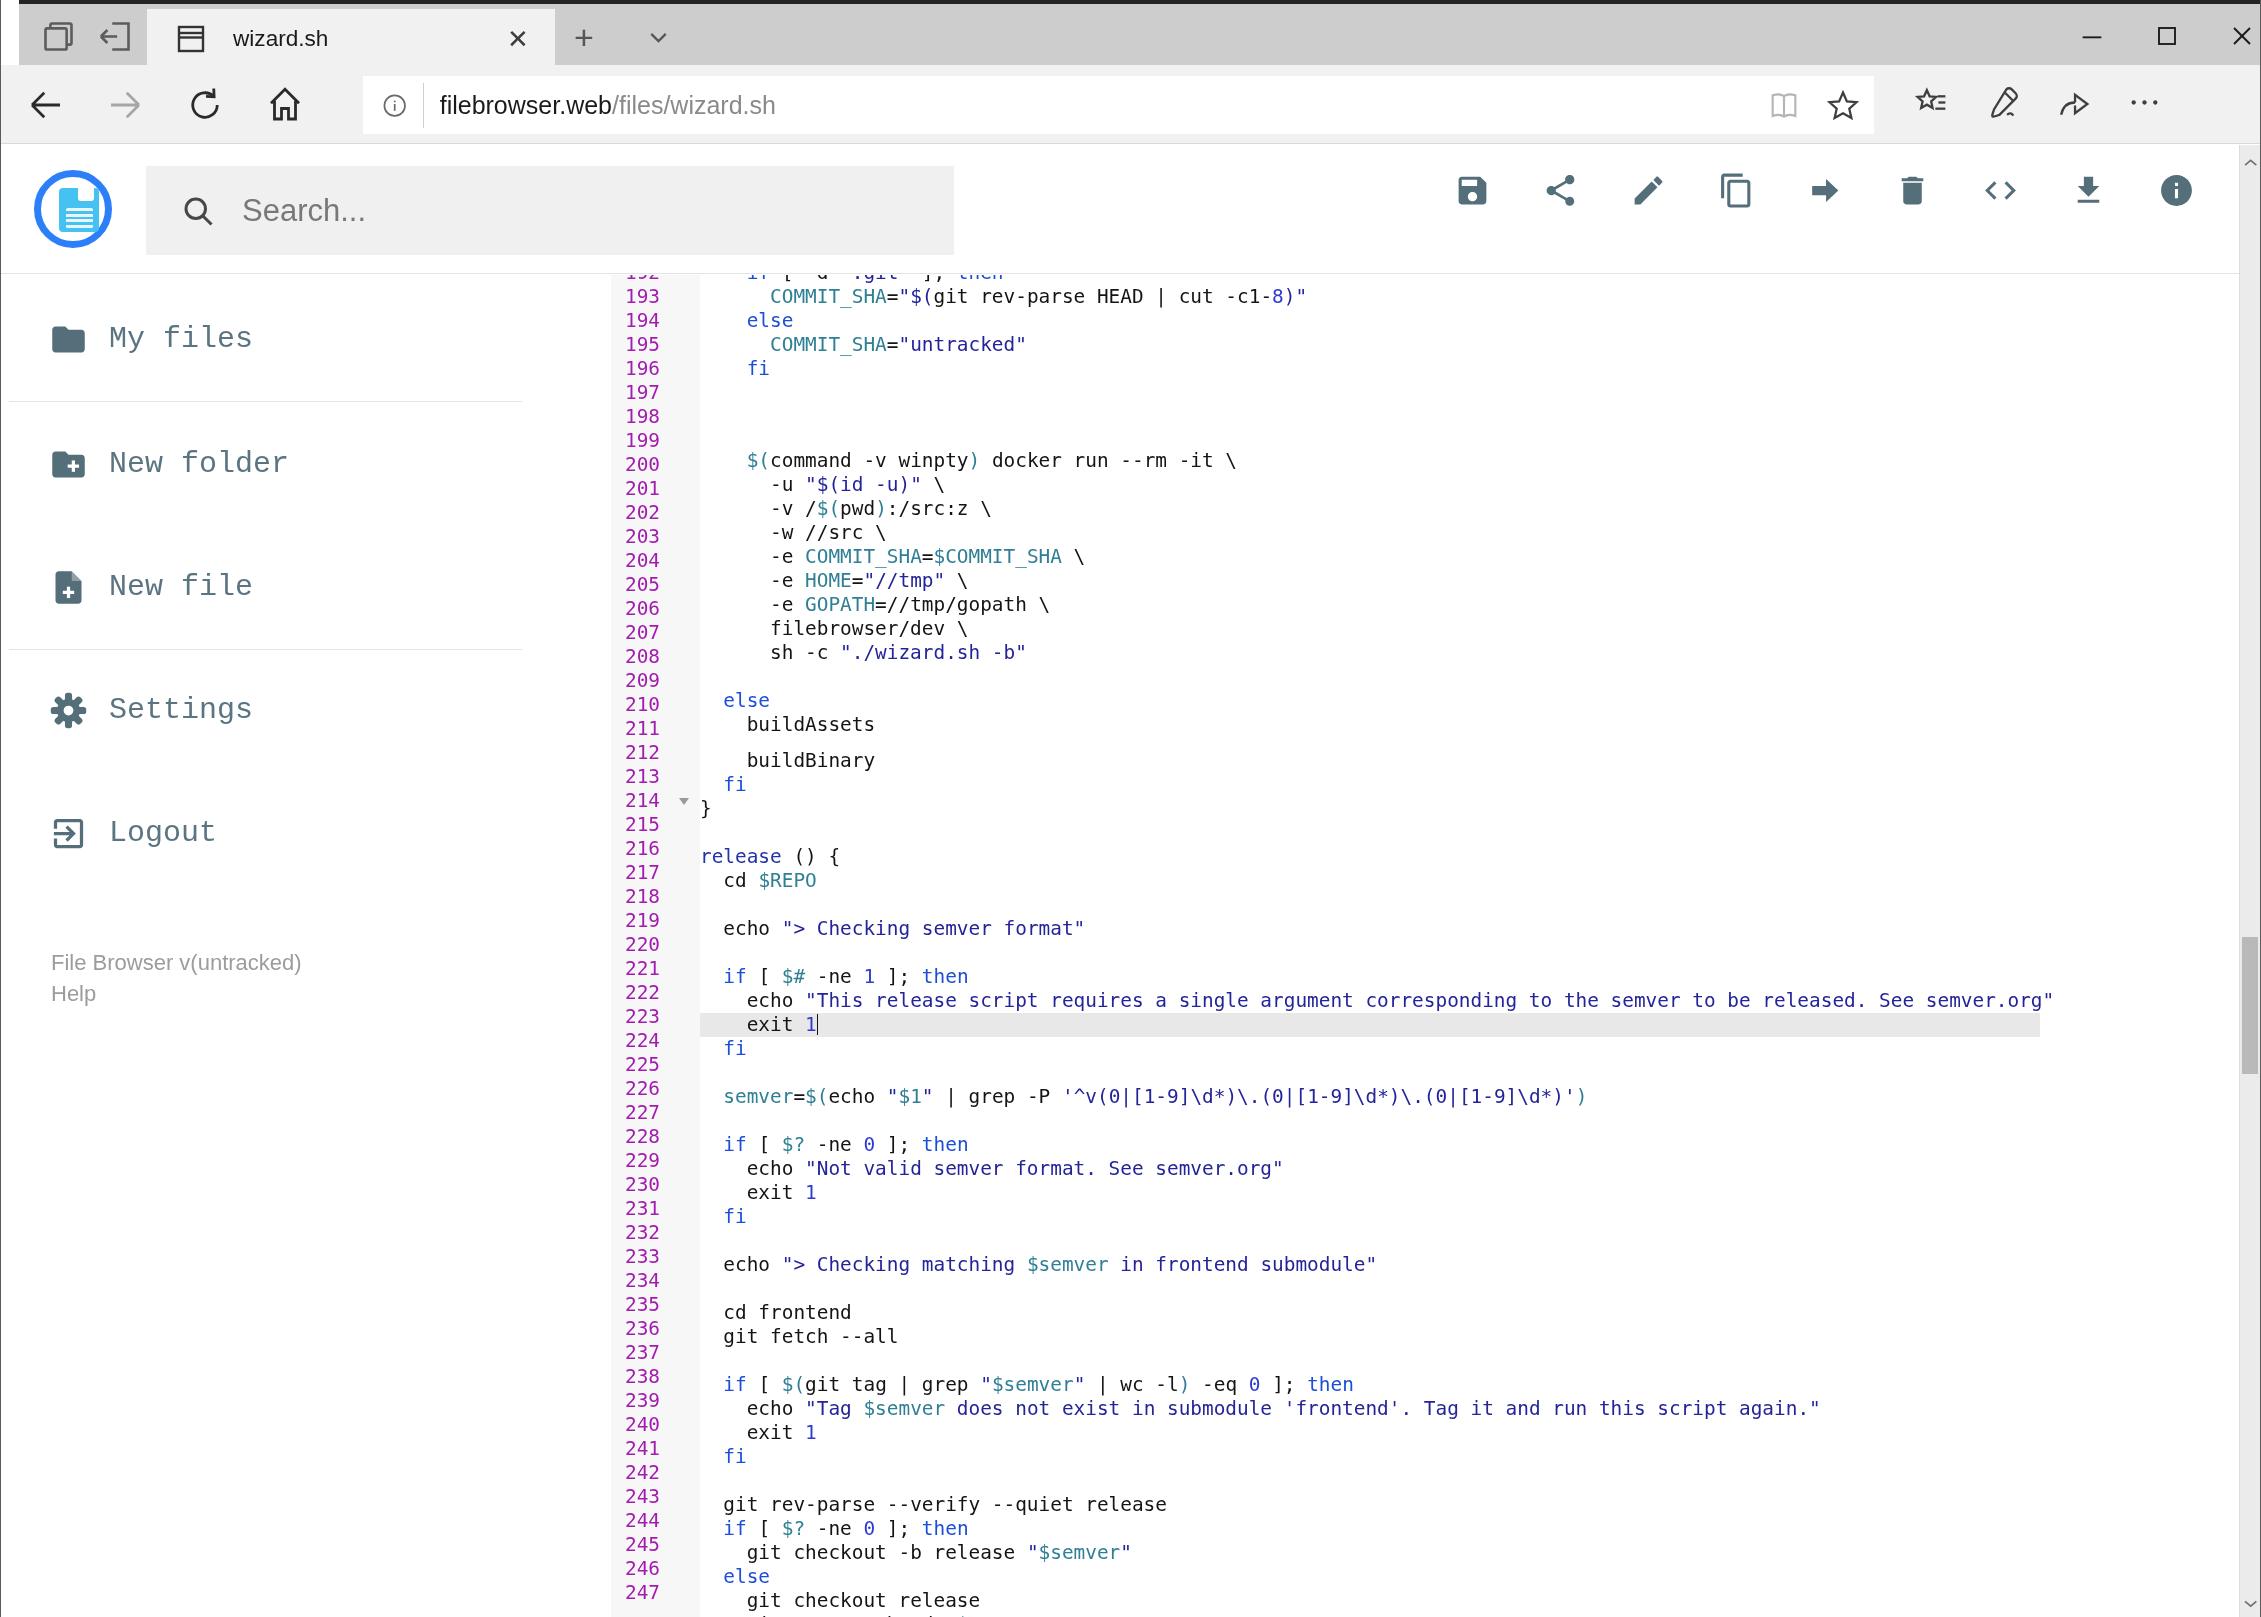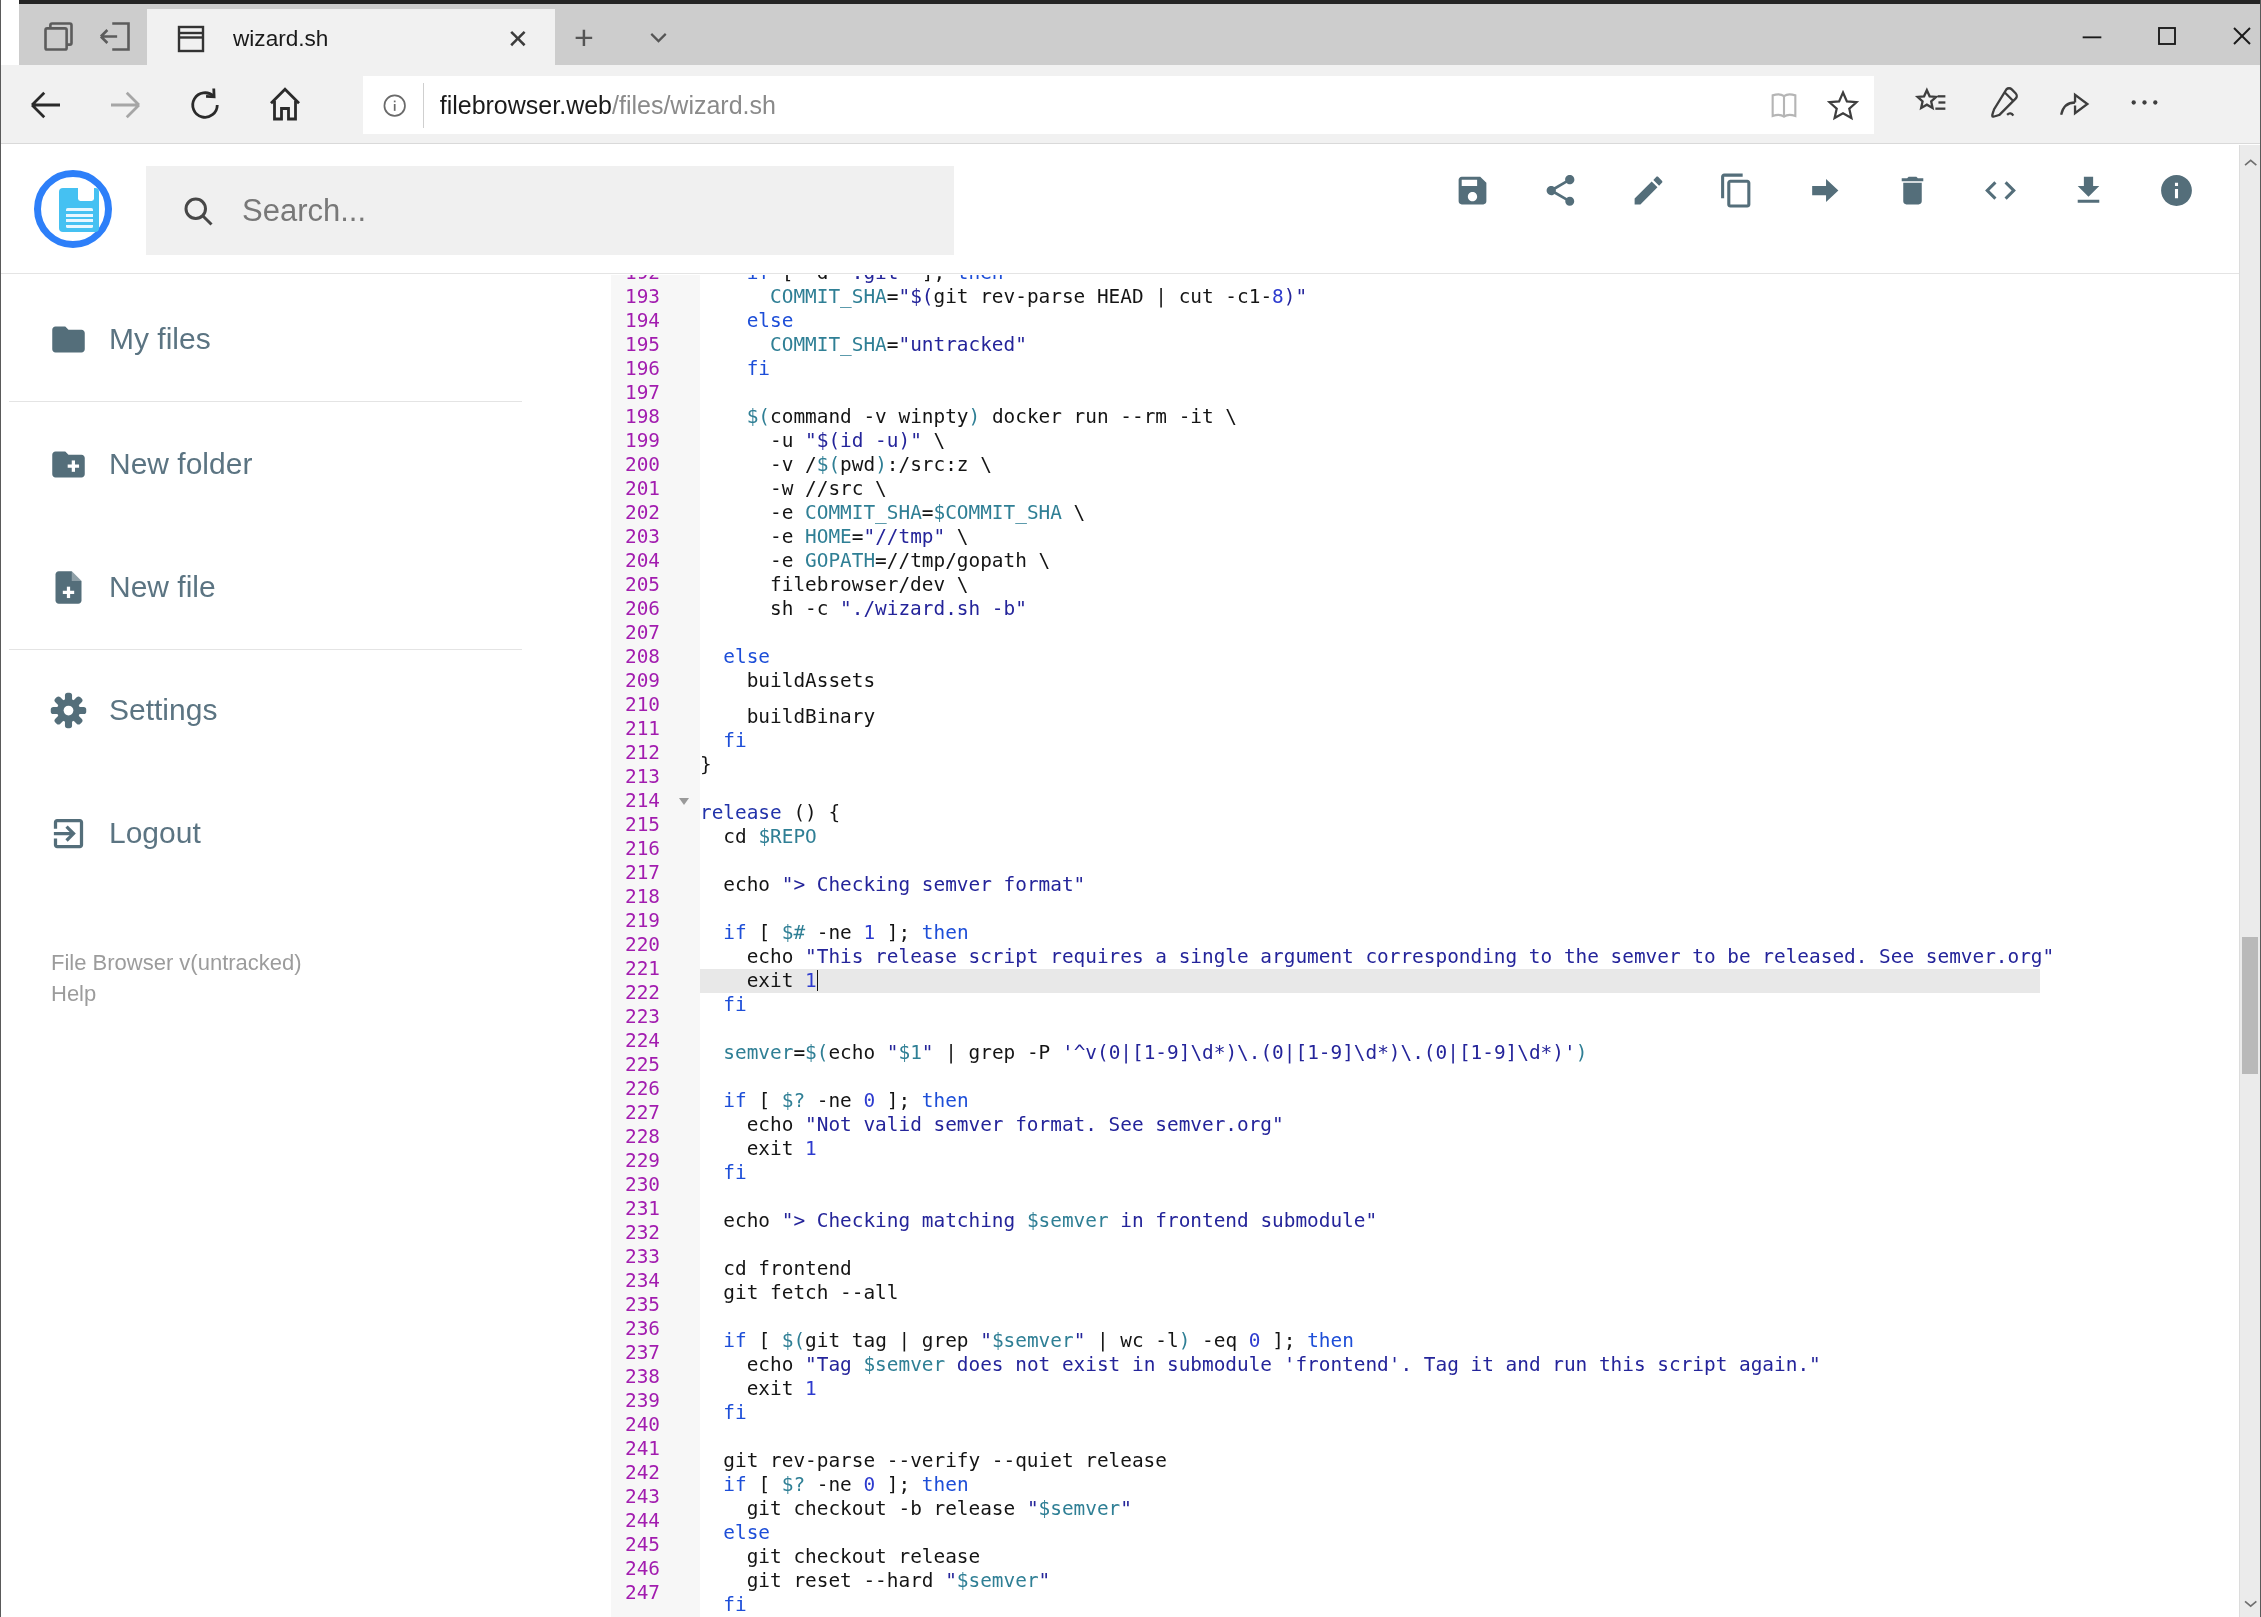--- a/index.html
+++ b/index.html
@@ -32,21 +32,21 @@
   .floppy:before{content:"";position:absolute;right:4.8px;top:0;width:16px;height:13px;background:#fff;border-radius:0 0 2.4px 2.4px;}
   .floppy:after{content:"";position:absolute;left:6.5px;bottom:4.8px;width:27.4px;height:19.4px;background:#e8f7ff;border-radius:1.6px;
      background-image:linear-gradient(#e8f7ff 3.2px,#45c1f2 3.2px,#45c1f2 5.7px,#e8f7ff 5.7px,#e8f7ff 9px,#45c1f2 9px,#45c1f2 11.3px,#e8f7ff 11.3px,#e8f7ff 14.5px,#45c1f2 14.5px,#45c1f2 17px,#e8f7ff 17px);}
   .searchbox{position:absolute;left:145px;top:21px;width:808px;height:89px;background:#f0f0f0;border-radius:0;display:flex;align-items:center;}
   .search-ic{margin-left:34px;width:36px;height:36px;color:#474747;flex:0 0 auto;}
   .search-ph{margin-left:26px;font-size:31px;color:#787878;}
   .hdr-actions{position:absolute;right:65px;top:27px;display:flex;gap:51px;align-items:center;}
   .act-ic{width:37px;height:37px;color:#546e7a;}
   
   .sidebar{position:absolute;left:0;top:275px;width:610px;height:1342px;background:#fff;}
-  .side-item{position:absolute;left:0;width:565px;height:78px;display:flex;align-items:center;cursor:pointer;}
+  .side-item{position:absolute;left:0;width:565px;height:78px;display:flex;align-items:center;cursor:pointer;font-family:Liberation Mono, monospace;}
   .side-ic{margin-left:48px;width:39px;height:39px;color:#546e7a;flex:0 0 auto;}
   .side-label{margin-left:21px;font-size:30px;color:#5b7482;}
   .divider{position:absolute;left:8px;width:513px;height:0.8px;background:#e4e4e4;}
   .side-foot{position:absolute;left:50px;font-size:22px;color:#9c9c9c;}
   
   .editor{position:absolute;left:610px;top:275px;width:1629px;height:1342px;background:#fff;overflow:hidden;}
   .gutterbg{position:absolute;left:0;top:0;width:89px;height:100%;background:#f7f7f7;}
   .edscroll{position:absolute;left:0;top:0;margin-top:-14.5px;width:100%;}
   .gutter{position:absolute;left:0;top:0;width:89px;}
   .gut{position:relative;height:24px;line-height:24px;text-align:right;padding-right:40px;
@@ -336,21 +336,21 @@
           <div class="gut">246</div>
           <div class="gut">247</div>
         </div>
       <div class="code" id="code">
           <div class="cl" style="padding-left: 4ch;"><span class="tk-k">if</span><span class="tk-d"> [ -d </span><span class="tk-s">".git"</span><span class="tk-d"> ]; </span><span class="tk-k">then</span></div>
           <div class="cl" style="padding-left: 6ch;"><span class="tk-v">COMMIT_SHA</span><span class="tk-d">=</span><span class="tk-s">"$(</span><span class="tk-d">git rev-parse HEAD | cut -c1-</span><span class="tk-n">8</span><span class="tk-s">)"</span></div>
           <div class="cl" style="padding-left: 4ch;"><span class="tk-k">else</span></div>
           <div class="cl" style="padding-left: 6ch;"><span class="tk-v">COMMIT_SHA</span><span class="tk-d">=</span><span class="tk-s">"untracked"</span></div>
           <div class="cl" style="padding-left: 4ch;"><span class="tk-k">fi</span></div>
           <div class="cl" style="padding-left: 0ch;"></div>
-          <div class="cl" style="padding-left: 4ch;"><span class="tk-v">$(</span><span class="tk-d">command -v winpty</span><span class="tk-v">)</span><span class="tk-d"> docker run --rm -it \</span></div>
+          <div class="cl" style="padding-left: 4ch; margin-top: 44px;"><span class="tk-v">$(</span><span class="tk-d">command -v winpty</span><span class="tk-v">)</span><span class="tk-d"> docker run --rm -it \</span></div>
           <div class="cl" style="padding-left: 6ch;"><span class="tk-d">-u </span><span class="tk-s">"$(id -u)"</span><span class="tk-d"> \</span></div>
           <div class="cl" style="padding-left: 6ch;"><span class="tk-d">-v /</span><span class="tk-v">$(</span><span class="tk-d">pwd</span><span class="tk-v">)</span><span class="tk-d">:/src:z \</span></div>
           <div class="cl" style="padding-left: 6ch;"><span class="tk-d">-w //src \</span></div>
           <div class="cl" style="padding-left: 6ch;"><span class="tk-d">-e </span><span class="tk-v">COMMIT_SHA</span><span class="tk-d">=</span><span class="tk-v">$COMMIT_SHA</span><span class="tk-d"> \</span></div>
           <div class="cl" style="padding-left: 6ch;"><span class="tk-d">-e </span><span class="tk-v">HOME</span><span class="tk-d">=</span><span class="tk-s">"//tmp"</span><span class="tk-d"> \</span></div>
           <div class="cl" style="padding-left: 6ch;"><span class="tk-d">-e </span><span class="tk-v">GOPATH</span><span class="tk-d">=//tmp/gopath \</span></div>
           <div class="cl" style="padding-left: 6ch;"><span class="tk-d">filebrowser/dev \</span></div>
           <div class="cl" style="padding-left: 6ch;"><span class="tk-d">sh -c </span><span class="tk-s">"./wizard.sh -b"</span></div>
           <div class="cl" style="padding-left: 0ch;"></div>
           <div class="cl" style="padding-left: 2ch;"><span class="tk-k">else</span></div>

